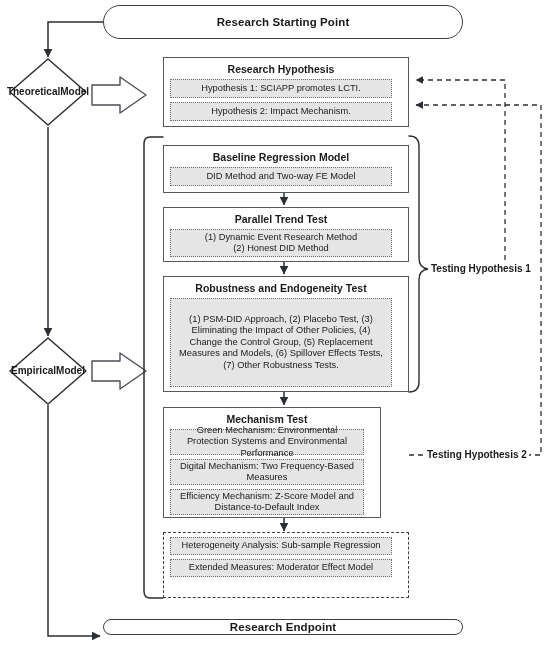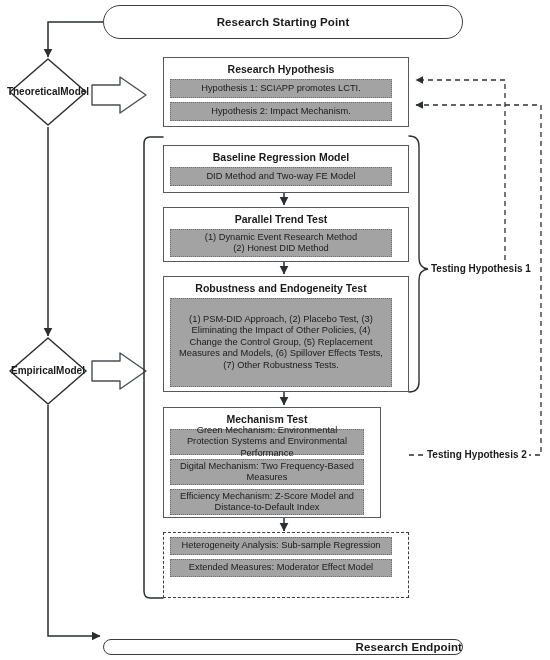--- a/index.html
+++ b/index.html
@@ -38,21 +38,21 @@
   .panel.dashed{border:1.6px dashed #3a3f45;}
   .panel-title{
     text-align:center;font-weight:bold;font-size:10.5px;
     margin:1px 0 4px 0;line-height:12px;
   }
   .subbox{
     border:1px dotted #6b6f74;
     box-sizing:border-box;
     display:flex;align-items:center;justify-content:center;
     text-align:center;font-size:9.3px;line-height:11.5px;
-    padding:2px 4px;margin-bottom:4px;background:#a3a3a3;
+    padding:2px 4px;margin-bottom:4px;background:#e5e5e5;
   }
   .subbox:last-child{margin-bottom:0;}
 
   .hyp-label{
     position:absolute;font-weight:bold;font-size:10px;
     white-space:nowrap;background:#fff;padding:0 2px;
   }
 
   svg.lines{position:absolute;left:0;top:0;width:550px;height:660px;overflow:visible;}
 </style>
@@ -171,17 +171,17 @@
       <span>Heterogeneity Analysis: Sub-sample Regression</span>
     </div>
     <div class="subbox" style="height:18px;">
       <span>Extended Measures: Moderator Effect Model</span>
     </div>
   </div>
 
   <div class="hyp-label" style="left:429px;top:263px;">Testing Hypothesis 1</div>
   <div class="hyp-label" style="left:425px;top:449px;">Testing Hypothesis 2</div>
 
-  <div class="node terminator" style="left:103px;top:639px;width:360px;height:16px;justify-content:flex-end;">
+  <div class="node terminator" style="left:103px;top:619px;width:360px;height:16px;">
     <span>Research Endpoint</span>
   </div>
 
 </div>
 
 </body></html>

